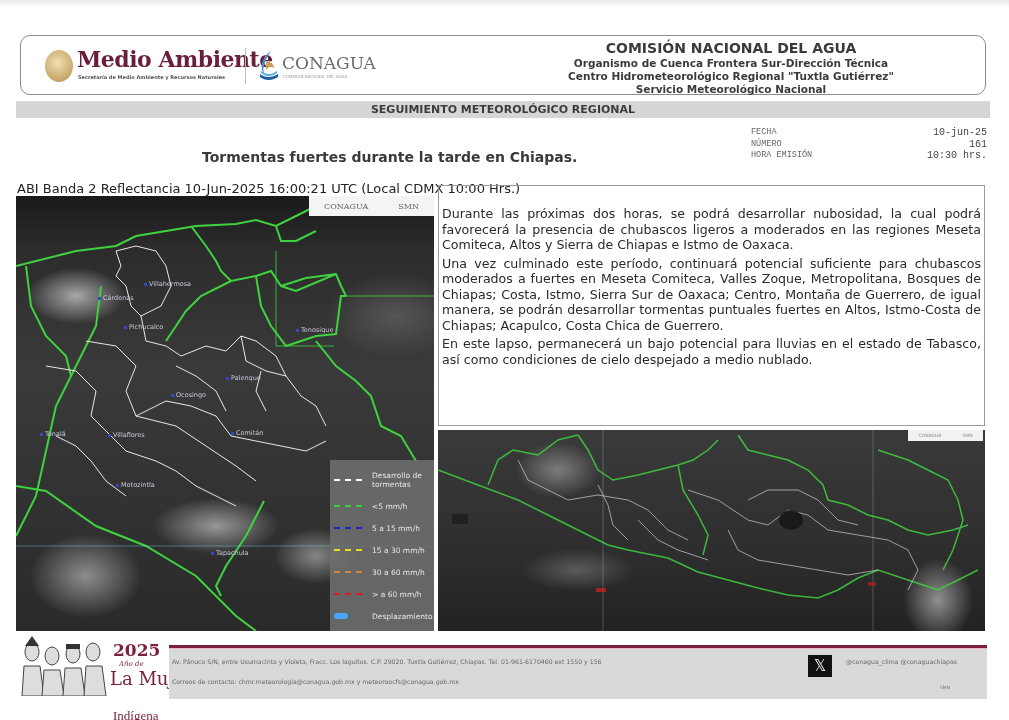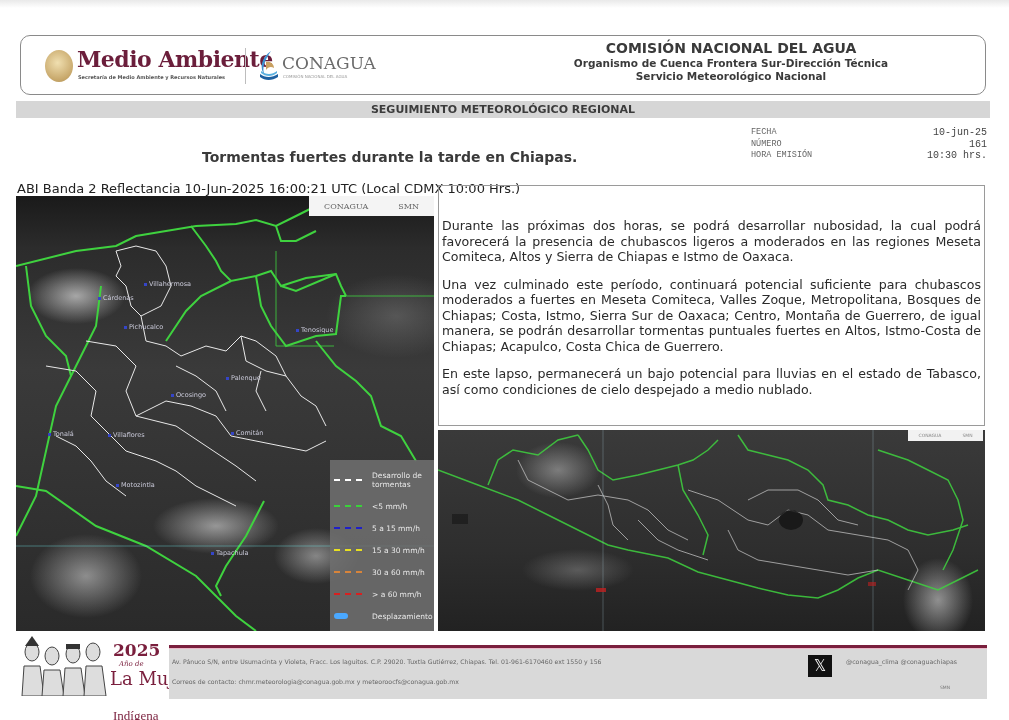--- a/index.html
+++ b/index.html
@@ -60,21 +60,21 @@
       padding: 5px 0 0 0; }
     .legend-item { display: flex; align-items: center; height: 22px; font-size: 7.5px; color: #e8e8e8; }
     .legend-item.first { height: 30px; justify-content: center; }
     .legend-swatch { width: 28px; height: 0; border-top: 2px dashed; margin: 0 10px 0 4px; flex-shrink: 0; }
     .legend-swatch.arrow { border: none; height: 6px; width: 14px; margin-left: 4px; margin-right: 24px; background: #4aa8ff; border-radius: 3px; }
     .legend-label { line-height: 9px; }
 
     
     .text-box { position: absolute; left: 438px; top: 185px; width: 547px; height: 241px;
       border: 1.5px solid #9a9a9a; padding: 20px 3px 0 3px; }
-    .text-box p { font-size: 12.6px; line-height: 15.5px; color: #2a2a2a; text-align: justify; margin-bottom: 3px; margin-top: 12px; }
+    .text-box p { font-size: 12.6px; line-height: 15.5px; color: #2a2a2a; text-align: justify; margin-bottom: 3px; }
 
     
     .sat2 { position: absolute; left: 438px; top: 430px; width: 547px; height: 201px; overflow: hidden;
       background:
         radial-gradient(ellipse 60px 40px at 120px 40px, rgba(210,210,210,0.45), transparent 70%),
         radial-gradient(ellipse 50px 60px at 500px 170px, rgba(230,230,230,0.55), transparent 70%),
         radial-gradient(ellipse 80px 30px at 140px 140px, rgba(180,180,180,0.35), transparent 70%),
         linear-gradient(180deg, #3a3a3a 0%, #2e2e2e 60%, #222 100%); }
     .sat2-logo { position: absolute; right: 2px; top: 0; width: 75px; height: 11px; background: #f2f2f2;
       font-size: 4.5px; color: #888; display: flex; align-items: center; justify-content: space-around; }
@@ -110,20 +110,21 @@
     <path d="M9 12 C13 11 17 14 17 18 C14 16 11 17 9 20 Z" fill="#c9a060"></path>
     <path d="M3 24 C8 28 15 28 21 24 L21 27 C15 31 8 31 3 27 Z" fill="#1d5fa0"></path>
     <path d="M4 21 C9 25 15 25 20 21 L20 23 C15 27 9 27 4 23 Z" fill="#5ab0e0"></path>
   </svg>
   <div class="conagua-text">CONAGUA</div>
   <div class="conagua-sub">COMISIÓN NACIONAL DEL AGUA</div>
 
   <div class="org-block">
     <div class="org-title">COMISIÓN NACIONAL DEL AGUA</div>
     <div class="org-line">Organismo de Cuenca Frontera Sur-Dirección Técnica</div>
+    <div class="org-line">Centro Hidrometeorológico Regional "Tuxtla Gutiérrez"</div>
     <div class="org-line">Servicio Meteorológico Nacional</div>
   </div>
 </div>
 
 <div class="section-bar">SEGUIMIENTO METEOROLÓGICO REGIONAL</div>
 
 <div class="bulletin-title">Tormentas fuertes durante la tarde en Chiapas.</div>
 
 <div class="meta">
   <div class="meta-row">
@@ -182,21 +183,21 @@
     <span>SMN</span>
   </div>
   <span class="city" style="left:128px;top:84px">Villahermosa</span>
   <span class="city" style="left:82px;top:98px">Cárdenas</span>
   <span class="city" style="left:108px;top:127px">Pichucalco</span>
   <span class="city" style="left:280px;top:130px">Tenosique</span>
   <span class="city" style="left:210px;top:178px">Palenque</span>
   <span class="city" style="left:155px;top:195px">Ocosingo</span>
   <span class="city" style="left:215px;top:233px">Comitán</span>
   <span class="city" style="left:92px;top:235px">Villaflores</span>
-  <span class="city" style="left:32px;top:234px">Tonalá</span>
+  <span class="city" style="left:24px;top:234px">Tonalá</span>
   <span class="city" style="left:100px;top:285px">Motozintla</span>
   <span class="city" style="left:195px;top:353px">Tapachula</span>
 
   <div class="legend">
     <div class="legend-item first">
       <span class="legend-swatch" style="border-color:#ffffff"></span>
       <span class="legend-label">Desarrollo de tormentas</span>
     </div>
     <div class="legend-item">
       <span class="legend-swatch" style="border-color:#3ad13a"></span>

